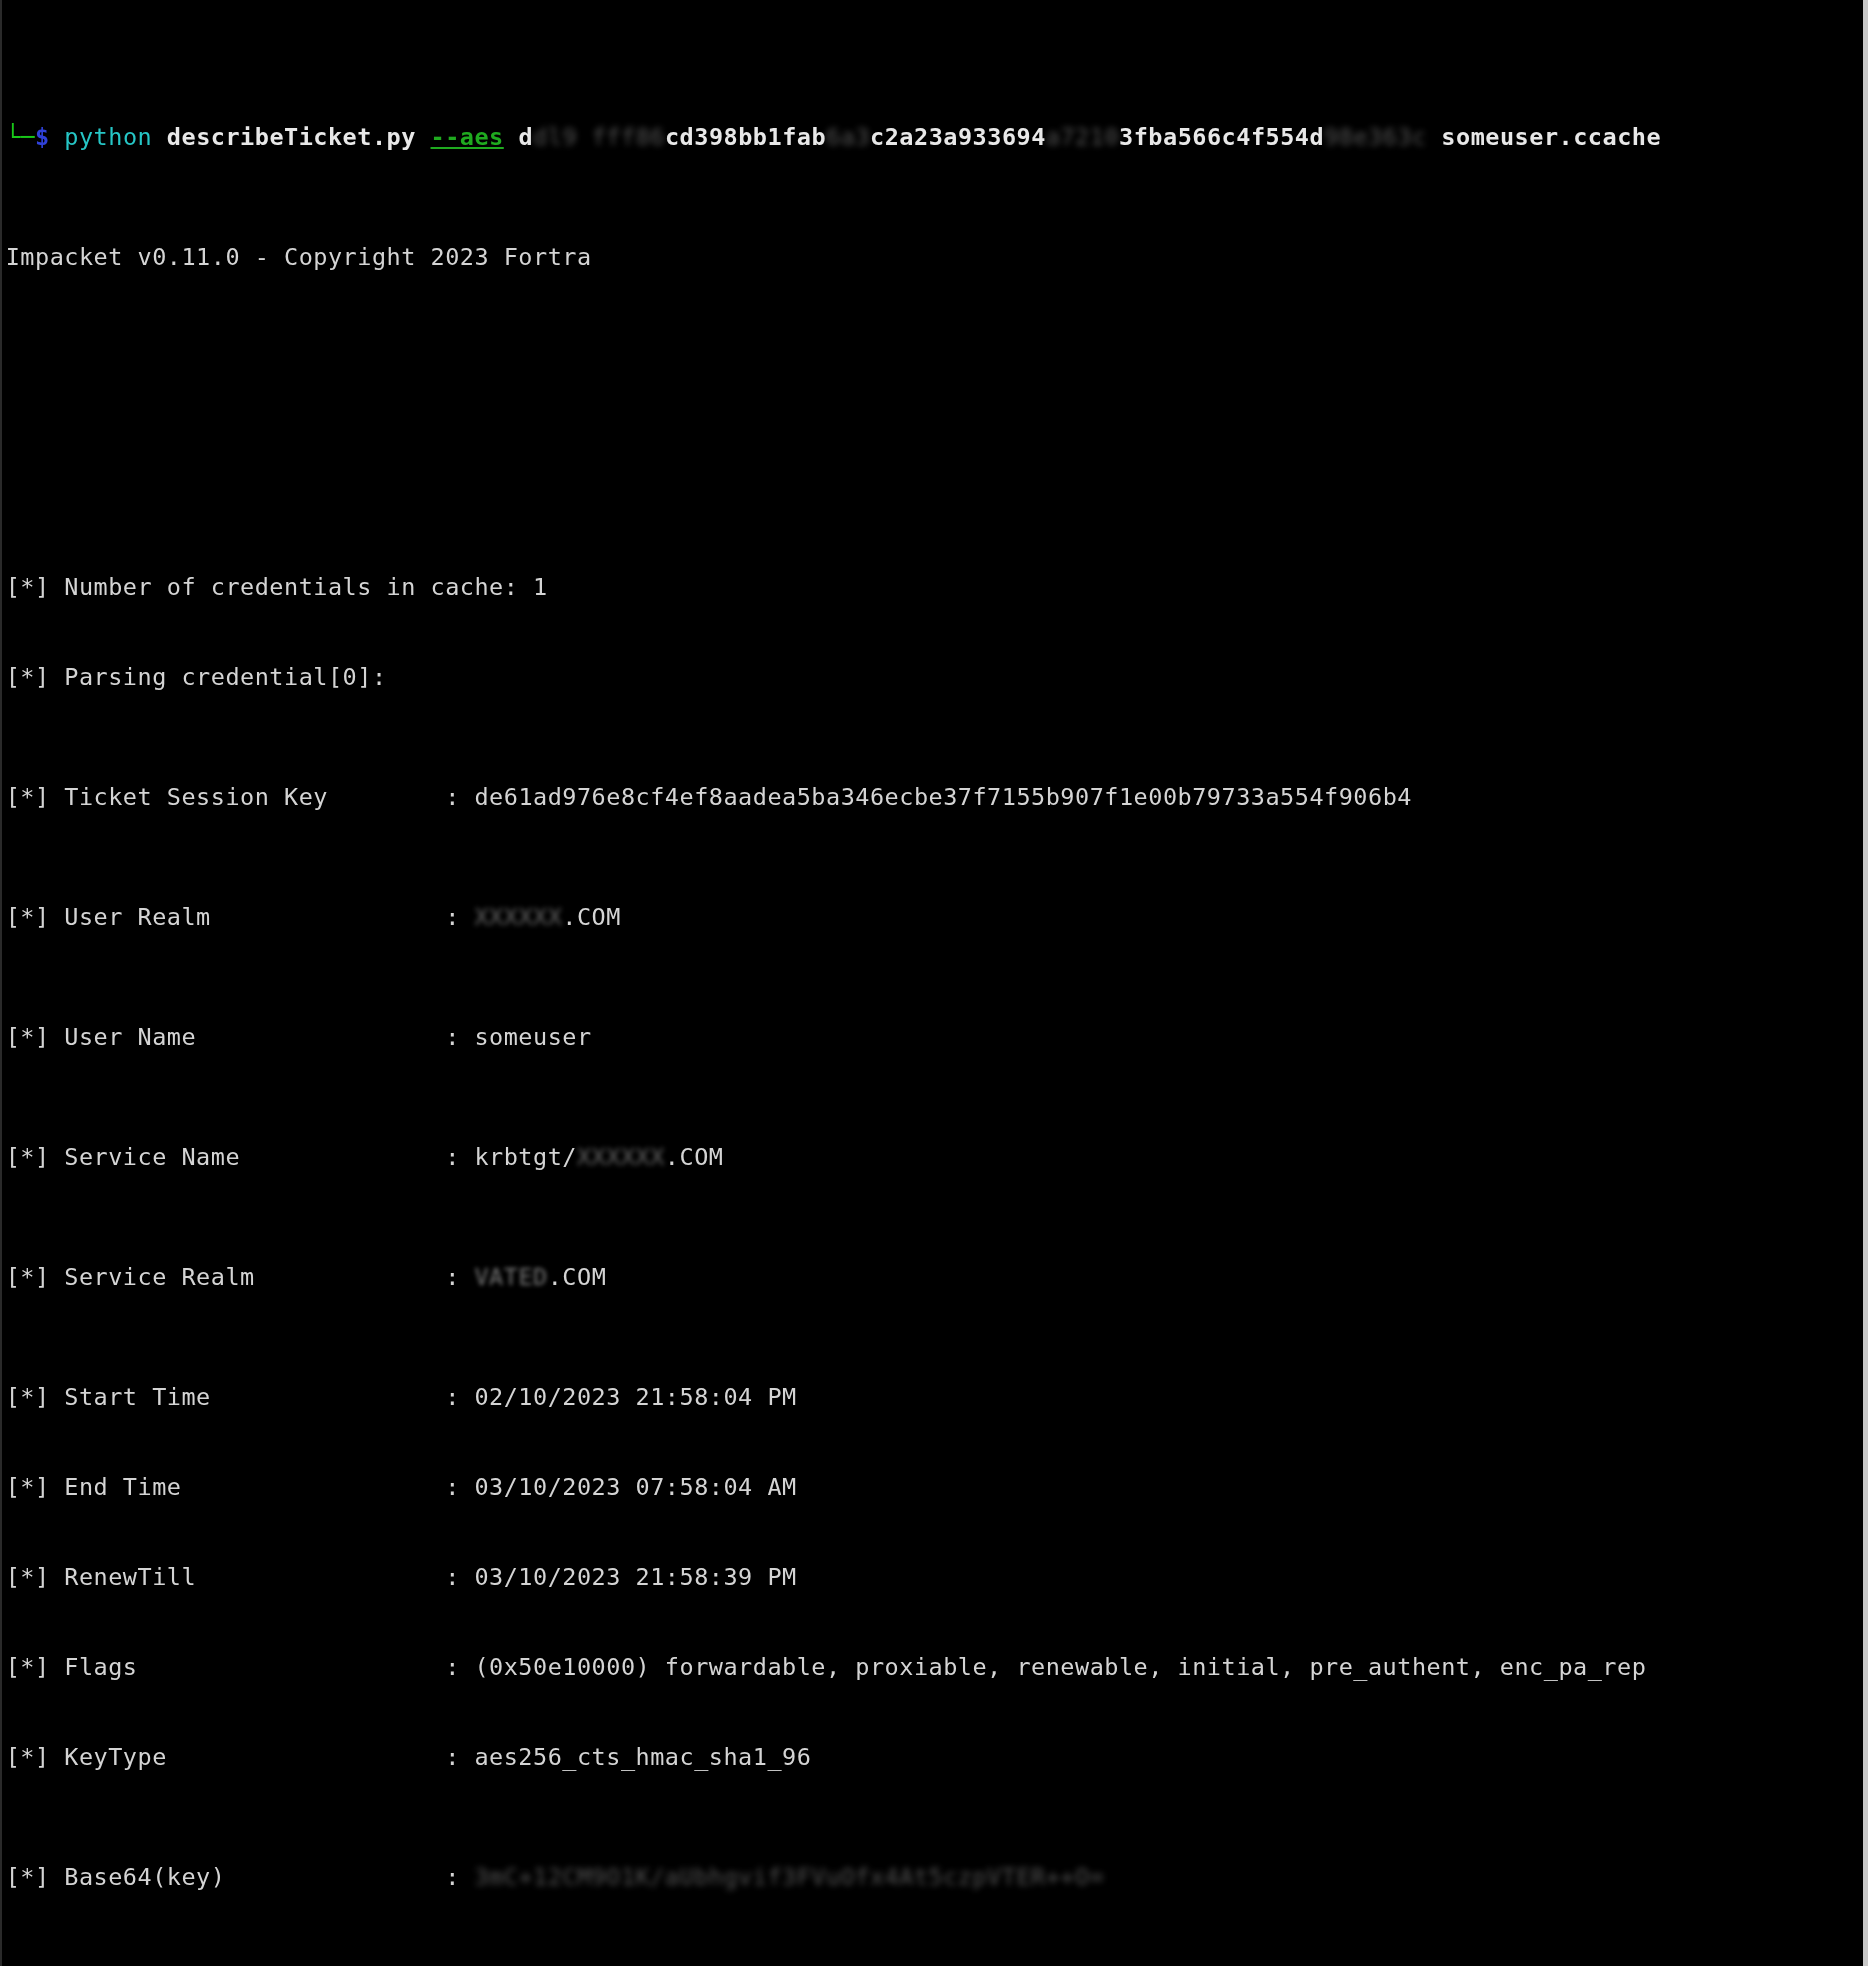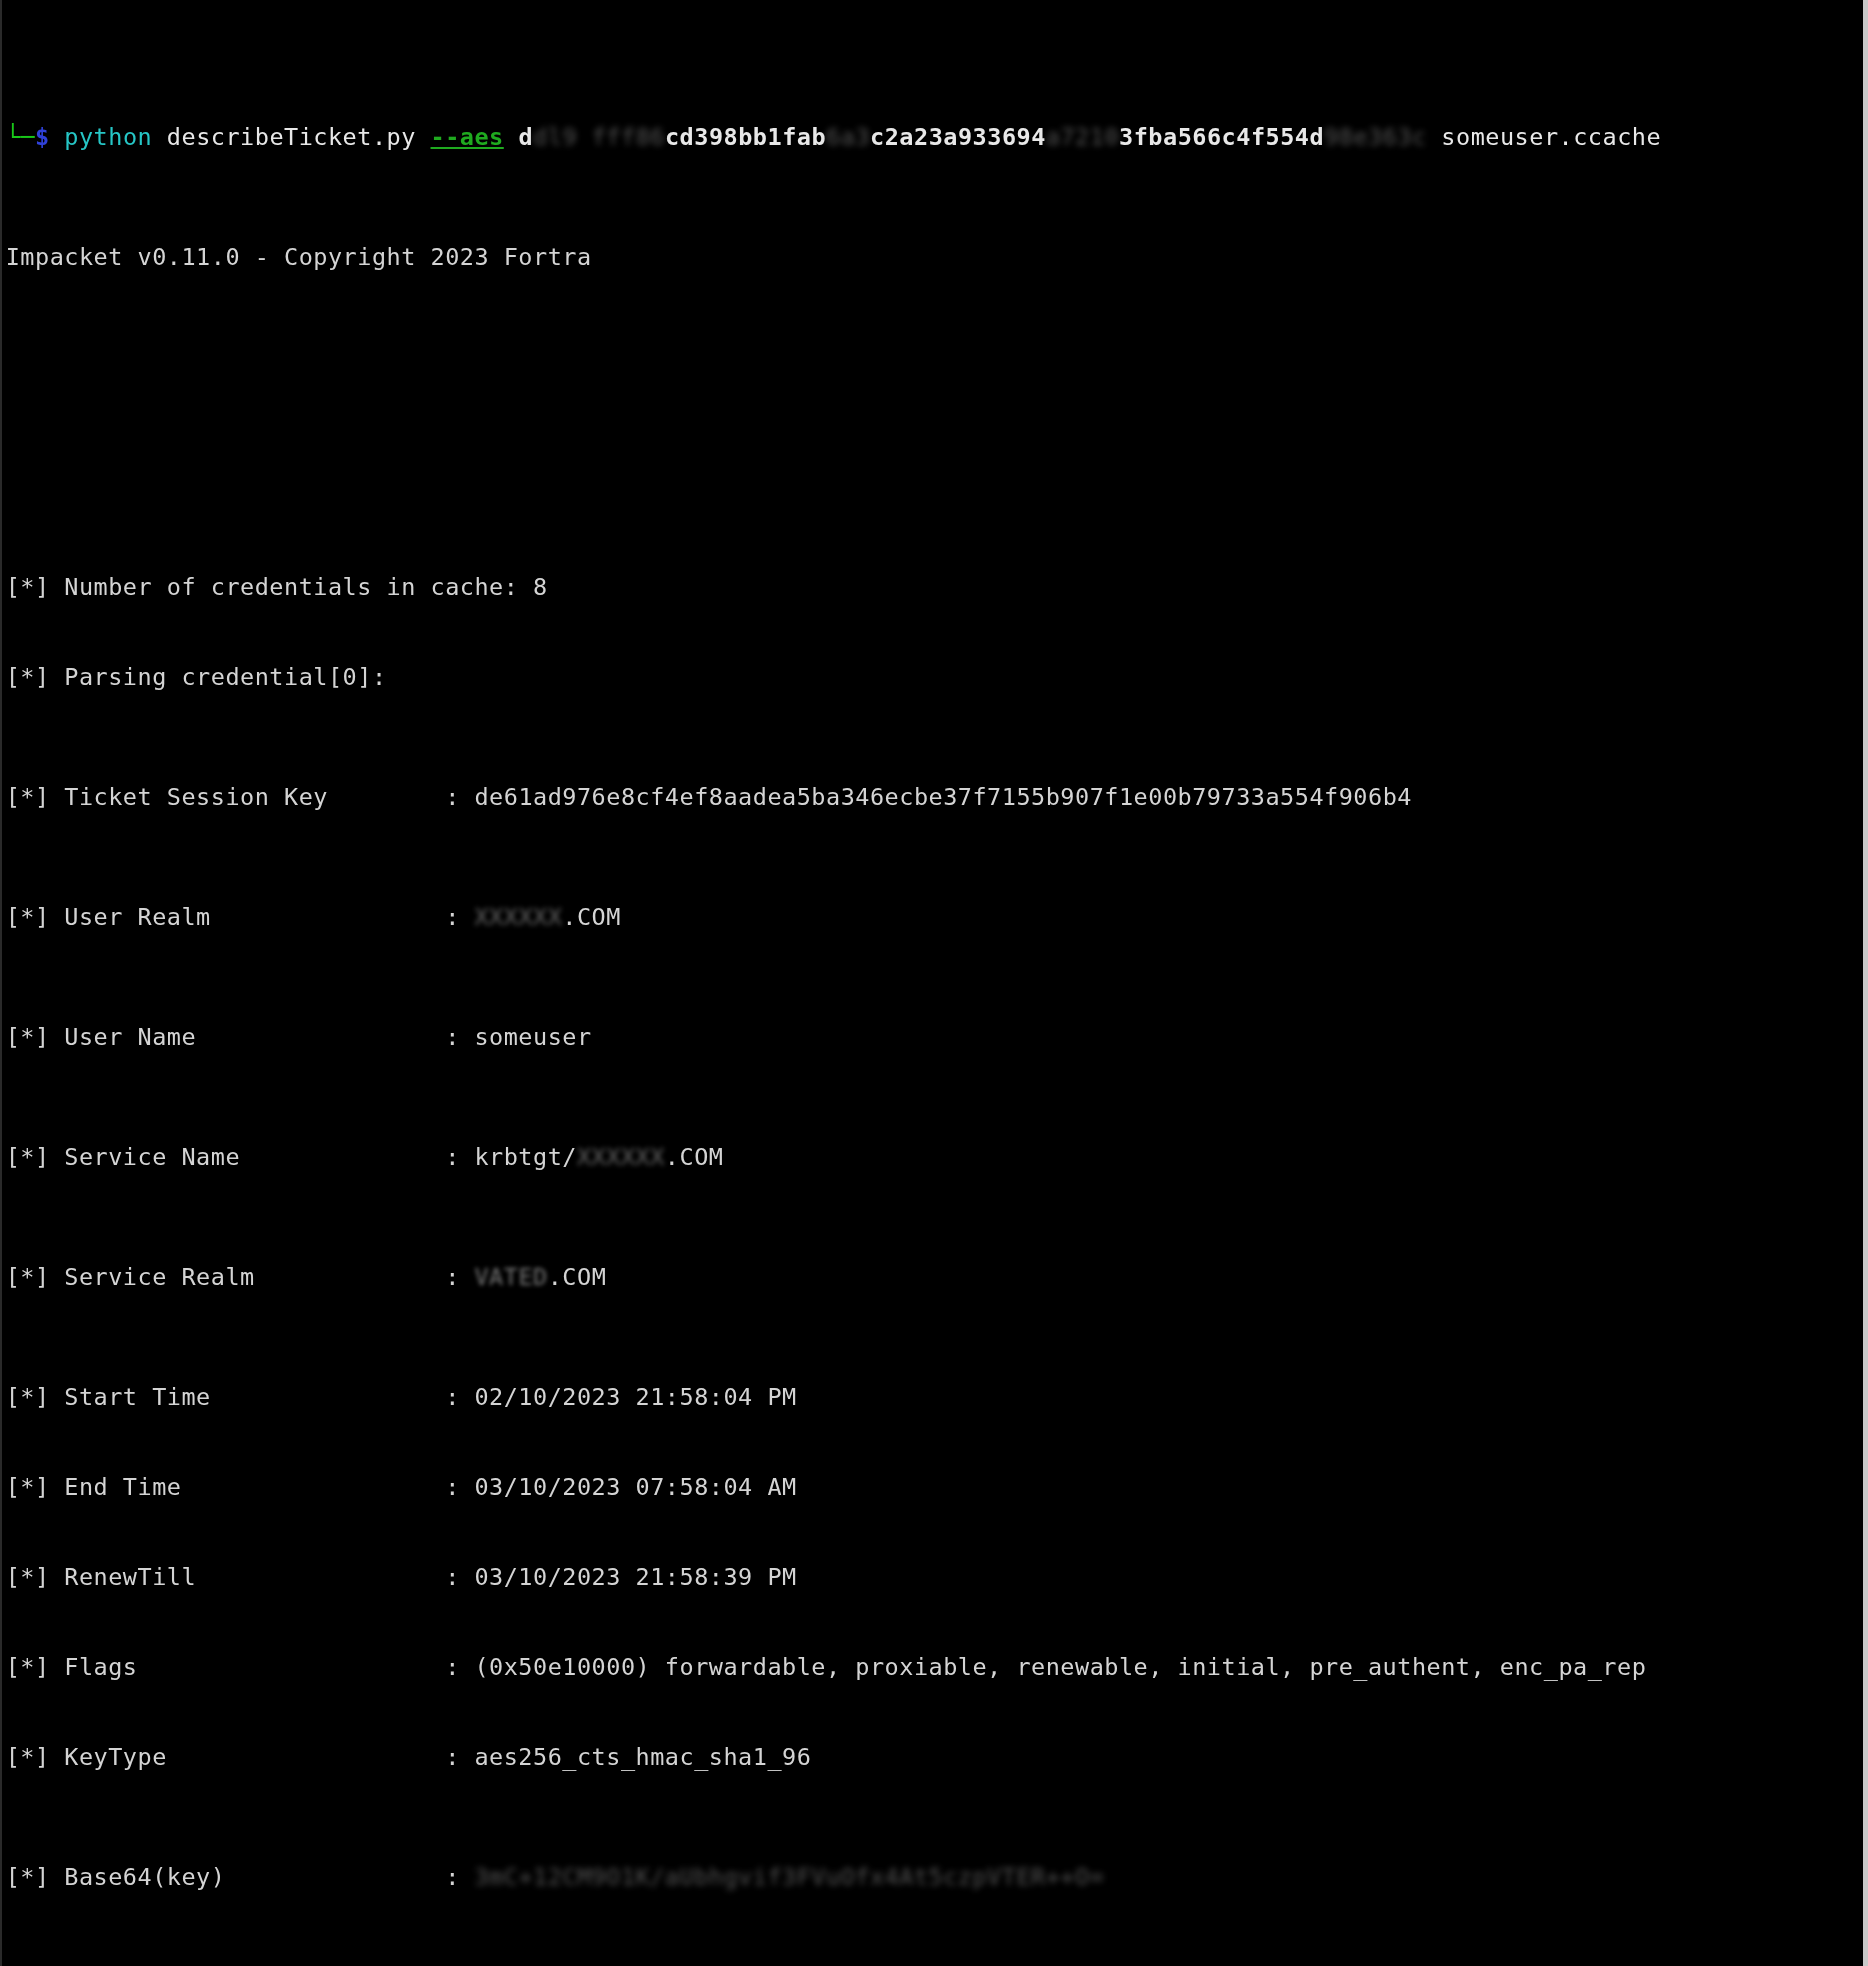--- a/index.html
+++ b/index.html
@@ -30,21 +30,21 @@
     white-space: pre;
     -webkit-font-smoothing: antialiased;
   }
   .line { display: block; height: 30px; white-space: pre; }
   .blank { display: block; height: 30px; }
 
   
   .p-green  { color: #19c819; font-weight: bold; }
   .p-blue   { color: #2f41d8; font-weight: bold; }
   .p-cyan   { color: #26c6c6; font-weight: normal; }
-  .p-white  { color: #e8e8e8; font-weight: normal; }
+  .p-white  { color: #e8e8e8; font-weight: bold; }
   .p-aes    { color: #1faa1f; font-weight: bold; text-decoration: underline; }
   .p-arg    { color: #e8e8e8; font-weight: bold; }
 
   
   .redact {
     color: #8a8a8a;
     filter: blur(2.4px);
     opacity: 0.75;
   }
   .redact-soft {
@@ -65,21 +65,21 @@
   <div id="screen">
 
     
     <span class="line"><span class="p-green">└─</span><span class="p-blue">$</span> <span class="p-cyan">python</span> <span class="p-white">describeTicket.py</span> <span class="p-aes">--aes</span> <span class="p-arg">d</span><span class="redact-hard">dl9</span> <span class="redact-hard">fff86</span><span class="p-arg">cd398bb1fab</span><span class="redact-hard">6a3</span><span class="p-arg">c2a23a933694</span><span class="redact-hard">a7210</span><span class="p-arg">3fba566c4f554d</span><span class="redact-hard">98e363c</span> <span class="p-white">someuser.ccache</span></span>
 
     <span class="line">Impacket v0.11.0 - Copyright 2023 Fortra</span>
 
     <span class="blank"></span>
     <span class="blank"></span>
 
-    <span class="line">[*] Number of credentials in cache: 8</span>
+    <span class="line">[*] Number of credentials in cache: 1</span>
     <span class="line">[*] Parsing credential[0]:</span>
 
     <span class="line"><span>[*] Ticket Session Key        : </span><span>de61ad976e8cf4ef8aadea5ba346ecbe37f7155b907f1e00b79733a554f906b4</span></span>
 
     <span class="line"><span>[*] User Realm                : </span><span class="redact">XXXXXX</span><span>.COM</span></span>
 
     <span class="line">[*] User Name                 : someuser</span>
 
     <span class="line"><span>[*] Service Name              : krbtgt/</span><span class="redact">XXXXXX</span><span>.COM</span></span>
 

